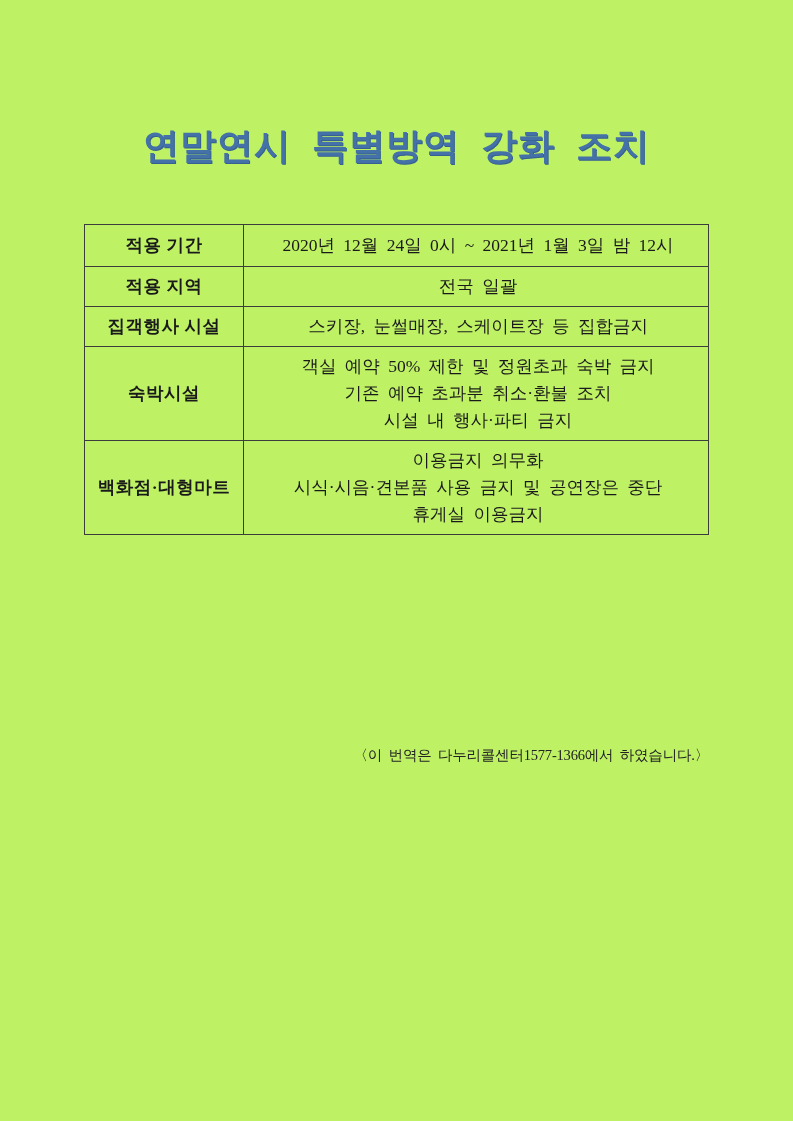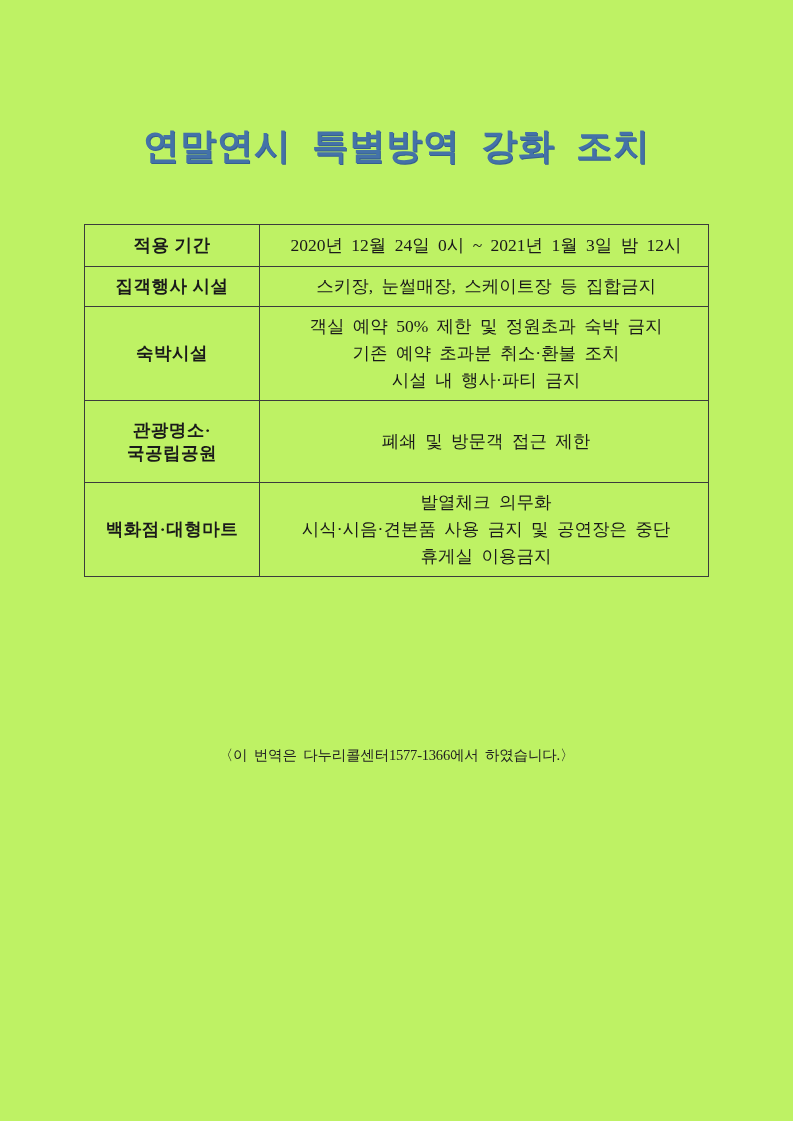--- a/index.html
+++ b/index.html
@@ -42,21 +42,21 @@
     border: 1.5px solid #3c3c3c;
     vertical-align: middle;
   }
   .notice-table tr > td.label-cell {
     width: 150px;
     text-align: center;
     font-weight: bold;
     font-size: 17.5px;
     letter-spacing: 0.5px;
     line-height: 23px;
-    padding: 4px 12px;
+    padding: 4px 4px;
   }
   .notice-table tr > td.content-cell {
     font-size: 17.5px;
     line-height: 27px;
     padding: 6px 10px 6px 14px;
     word-spacing: 4px;
     text-align: center;
   }
   
   .notice-table tr:nth-child(1) { height: 42px; }
@@ -66,21 +66,21 @@
   .notice-table tr:nth-child(5) { height: 48px; }
   .notice-table tr:nth-child(6) { height: 79px; }
   .notice-table tr:nth-child(7) { height: 62px; }
   .notice-table tr:nth-child(8) { height: 62px; }
   .notice-table tr:nth-child(9) { height: 58px; }
   .footer-note {
     position: absolute;
     top: 746px;
     left: 84px;
     width: 625px;
-    text-align: center;
+    text-align: right;
     font-size: 14.5px;
     letter-spacing: -0.2px;
     word-spacing: 3px;
     color: #222222;
   }
 </style>
 </head>
 <body>
 
 <div class="page">
@@ -92,51 +92,50 @@
         <tr>
           <td class="label-cell">
             <div>적용 기간</div>
           </td>
           <td class="content-cell">
             <div>2020년 12월 24일 0시 ~ 2021년 1월 3일 밤 12시</div>
           </td>
         </tr>
         <tr>
           <td class="label-cell">
+            <div>적용 지역</div>
+          </td>
+          <td class="content-cell">
+            <div>전국 일괄</div>
+          </td>
+        </tr>
+        <tr>
+          <td class="label-cell">
             <div>집객행사 시설</div>
           </td>
           <td class="content-cell">
             <div>스키장, 눈썰매장, 스케이트장 등 집합금지</div>
           </td>
         </tr>
         <tr>
           <td class="label-cell">
             <div>숙박시설</div>
           </td>
           <td class="content-cell">
             <div>객실 예약 50% 제한 및 정원초과 숙박 금지</div>
             <div>기존 예약 초과분 취소·환불 조치</div>
             <div>시설 내 행사·파티 금지</div>
           </td>
         </tr>
         <tr>
           <td class="label-cell">
-            <div>관광명소·</div>
-            <div>국공립공원</div>
-          </td>
-          <td class="content-cell">
-            <div>폐쇄 및 방문객 접근 제한</div>
-          </td>
-        </tr>
-        <tr>
-          <td class="label-cell">
             <div>백화점·대형마트</div>
           </td>
           <td class="content-cell">
-            <div>발열체크 의무화</div>
+            <div>이용금지 의무화</div>
             <div>시식·시음·견본품 사용 금지 및 공연장은 중단</div>
             <div>휴게실 이용금지</div>
           </td>
         </tr>
       </tbody>
   </table>
 
   <div class="footer-note">〈이 번역은 다누리콜센터1577-1366에서 하였습니다.〉</div>
 
 </div>

